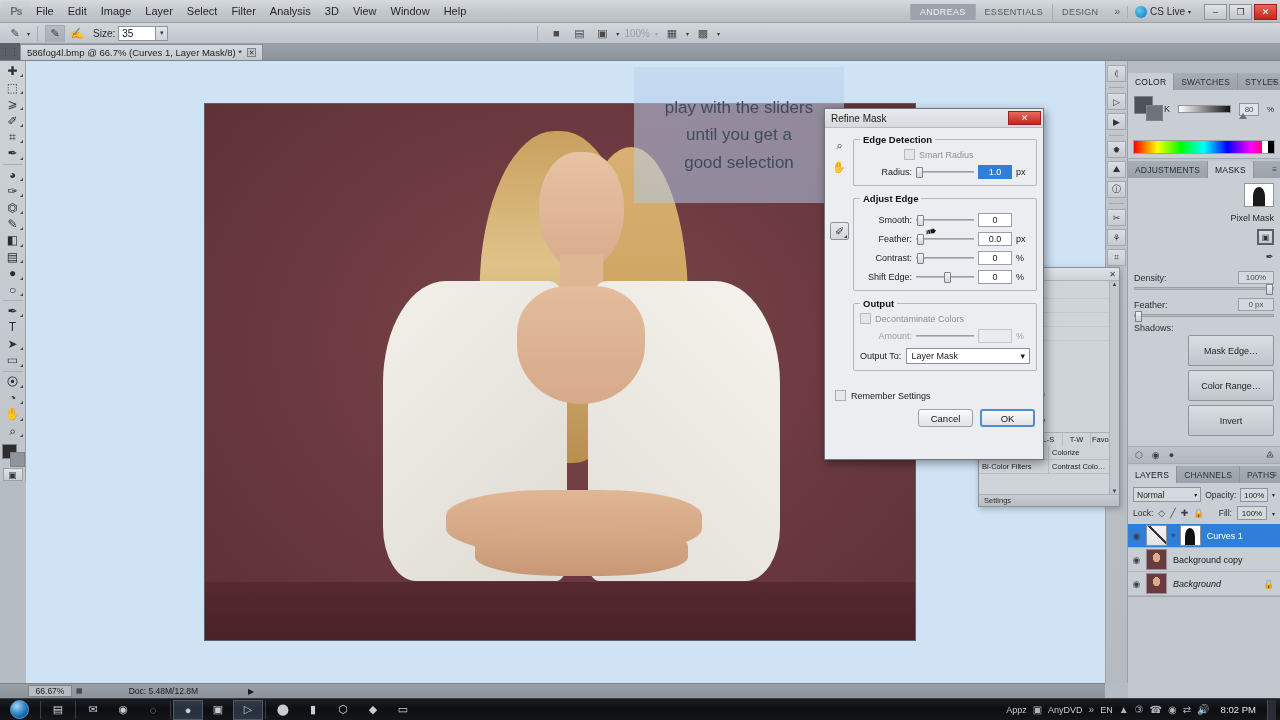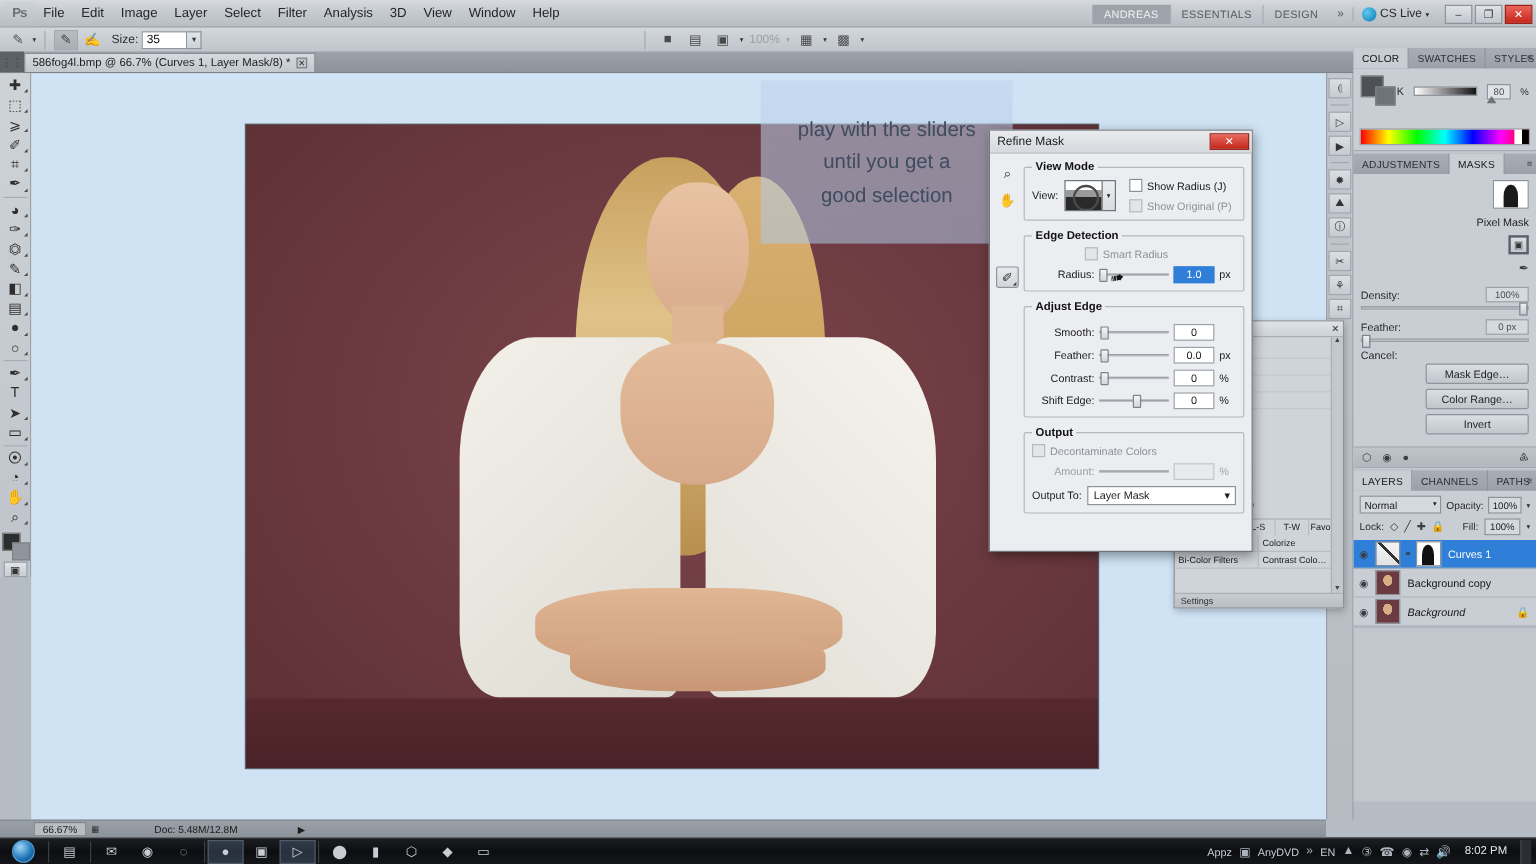--- a/index.html
+++ b/index.html
@@ -249,21 +249,21 @@
   .rail-ic {
     width: 19px; height: 17px;
     background: linear-gradient(to bottom,#dadfe4,#c6cbd1);
     border: 1px solid #a2a8af;
     display: flex; align-items: center; justify-content: center;
     font-size: 9px; color: #333;
   }
   .rail-div { width: 15px; height: 1px; background: #a2a8af; margin: 2px 0; }
 
   .dock {
-    position: absolute; left: 1128px; top: 40px; width: 152px; height: 628px;
+    position: absolute; left: 1128px; top: 73px; width: 152px; height: 628px;
     background: #c2c7cd;
   }
   .panel-tabs {
     display: flex; align-items: stretch; height: 17px;
     background: linear-gradient(to bottom,#a8aeb5,#9ba1a8);
     position: relative;
   }
   .ptab {
     font-size: 8.5px; color: #2c3036; padding: 4px 7px 0 7px;
     letter-spacing: .2px; white-space: nowrap;
@@ -332,21 +332,21 @@
     position: relative; margin: 3px 6px 4px 6px; height: 3px;
     background: linear-gradient(to bottom,#a8aeb5,#c6cbd1); border: 1px solid #9aa0a6;
   }
   .sl-thumb {
     position: absolute; top: -4px; width: 7px; height: 11px;
     background: linear-gradient(to bottom,#eef1f4,#c8cdd3); border: 1px solid #7d838a;
   }
   .refine-block { padding: 2px 6px 6px 6px; }
   .refine-label { font-size: 9px; color: #2b2b2b; margin-bottom: 2px; }
   .refine-btn {
-    width: 86px; height: 17px; margin: 0 0 4px auto;
+    width: 86px; height: 31px; margin: 0 0 4px auto;
     background: linear-gradient(to bottom,#d9dee3,#c1c6cc);
     border: 1px solid #8e949b; border-radius: 2px;
     font-size: 9px; color: #1e1e1e; display: flex; align-items: center; justify-content: center;
   }
   .panel-footer {
     height: 17px; background: linear-gradient(to bottom,#bfc4ca,#b2b7be);
     border-top: 1px solid #a4aab1;
     display: flex; align-items: center; gap: 9px; padding-left: 7px;
     font-size: 9px; color: #3c4046;
   }
@@ -790,21 +790,21 @@
           <div class="sl-thumb" style="right:0"></div>
         </div>
         <div class="slider-row">
           <span class="sl-label">Feather:</span>
           <span class="sl-val">0 px</span>
         </div>
         <div class="sl-track">
           <div class="sl-thumb" style="left:0"></div>
         </div>
         <div class="refine-block">
-          <div class="refine-label">Cancel:</div>
+          <div class="refine-label">Shadows:</div>
           <div class="refine-btn">Mask Edge…</div>
           <div class="refine-btn">Color Range…</div>
           <div class="refine-btn">Invert</div>
         </div>
         <div class="panel-footer">
           <span>⬡</span>
           <span>◉</span>
           <span>●</span>
           <span class="pf-right">♶</span>
         </div>
@@ -903,40 +903,20 @@
       </div>
 
       <div class="dlg-body">
         <div class="dlg-tools">
           <div class="dtool">⌕</div>
           <div class="dtool">✋</div>
           <div style="height:38px"></div>
           <div class="dtool boxed">✐</div>
         </div>
 
-        <fieldset class="grp">
-          <legend>View Mode</legend>
-          <div class="view-row">
-            <span class="view-lbl">View:</span>
-            <div style="display:flex">
-              <div class="view-thumb"></div>
-              <div class="view-tri">▾</div>
-            </div>
-            <div class="chk-col">
-              <label class="chk">
-                <span class="box"></span>
-                <span>Show Radius (J)</span>
-              </label>
-              <label class="chk dim">
-                <span class="box"></span>
-                <span>Show Original (P)</span>
-              </label>
-            </div>
-          </div>
-        </fieldset>
 
         <fieldset class="grp">
           <legend>Edge Detection</legend>
           <label class="chk dim" style="margin-left:44px">
             <span class="box"></span>
             <span>Smart Radius</span>
           </label>
           <div class="srow">
             <span class="lbl">Radius:</span>
             <div class="strack">
@@ -998,20 +978,30 @@
           <div class="out-row">
             <span class="out-lbl">Output To:</span>
             <div class="out-sel">
               <span>Layer Mask</span>
               <span>▾</span>
             </div>
           </div>
         </fieldset>
       </div>
 
+      <div class="dlg-foot">
+        <label class="remember">
+          <span class="box"></span>
+          <span>Remember Settings</span>
+        </label>
+        <div class="btn-row">
+          <div class="dbtn">Cancel</div>
+          <div class="dbtn default">OK</div>
+        </div>
+      </div>
     </div>
 
     <div class="cursor-arrow">➠</div>
   </div>
 
 
   <div class="taskbar">
     <div class="start-orb">
       <div class="orb"></div>
     </div>

